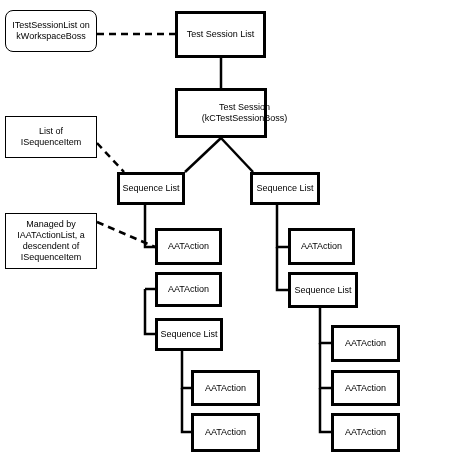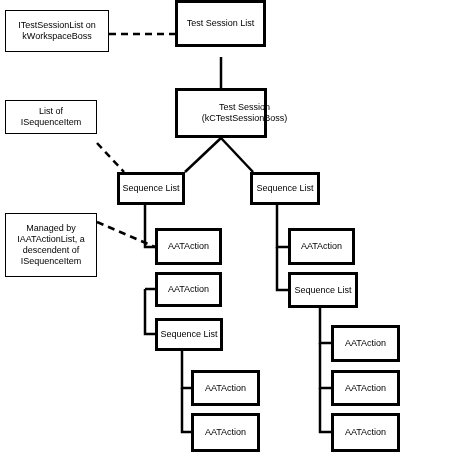--- a/index.html
+++ b/index.html
@@ -62,35 +62,35 @@
       <polyline points="145,289 145,334 155,334" fill="none" stroke="#000000" stroke-width="2.5"></polyline>
       <polyline points="182,351 182,388 191,388" fill="none" stroke="#000000" stroke-width="2.5"></polyline>
       <polyline points="182,388 182,432 191,432" fill="none" stroke="#000000" stroke-width="2.5"></polyline>
       <polyline points="277,205 277,247 288,247" fill="none" stroke="#000000" stroke-width="2.5"></polyline>
       <polyline points="277,247 277,290 288,290" fill="none" stroke="#000000" stroke-width="2.5"></polyline>
       <polyline points="320,308 320,343 331,343" fill="none" stroke="#000000" stroke-width="2.5"></polyline>
       <polyline points="320,343 320,388 331,388" fill="none" stroke="#000000" stroke-width="2.5"></polyline>
       <polyline points="320,388 320,432 331,432" fill="none" stroke="#000000" stroke-width="2.5"></polyline>
     </svg>
   <div id="node-layer">
-      <div class="node note" style="left: 5px; top: 10px; width: 104px; height: 42px;">
+      <div class="node note" style="left: 5px; top: 10px; width: 92px; height: 42px; border-radius: 8px;">
         <span class="label">ITestSessionList on
 kWorkspaceBoss</span>
       </div>
-      <div class="node" style="left: 175px; top: 0; width: 91px; height: 47px;">
+      <div class="node" style="left: 175px; top: 11px; width: 91px; height: 47px;">
         <span class="label">Test Session List</span>
       </div>
-      <div class="node note" style="left: 5px; top: 100px; width: 92px; height: 34px;">
+      <div class="node note" style="left: 5px; top: 116px; width: 92px; height: 42px;">
         <span class="label">List of ISequenceItem</span>
       </div>
       <div class="node" style="left: 175px; top: 88px; width: 92px; height: 50px; padding-left: 47px;">
         <span class="label">Test Session
 (kCTestSessionBoss)</span>
       </div>
-      <div class="node note" style="left: 5px; top: 213px; width: 92px; height: 64px;">
+      <div class="node note" style="left: 5px; top: 213px; width: 92px; height: 56px;">
         <span class="label">Managed by
 IAATActionList, a
 descendent of
 ISequenceItem</span>
       </div>
       <div class="node" style="left: 117px; top: 172px; width: 68px; height: 33px;">
         <span class="label">Sequence List</span>
       </div>
       <div class="node" style="left: 250px; top: 172px; width: 70px; height: 33px;">
         <span class="label">Sequence List</span>

